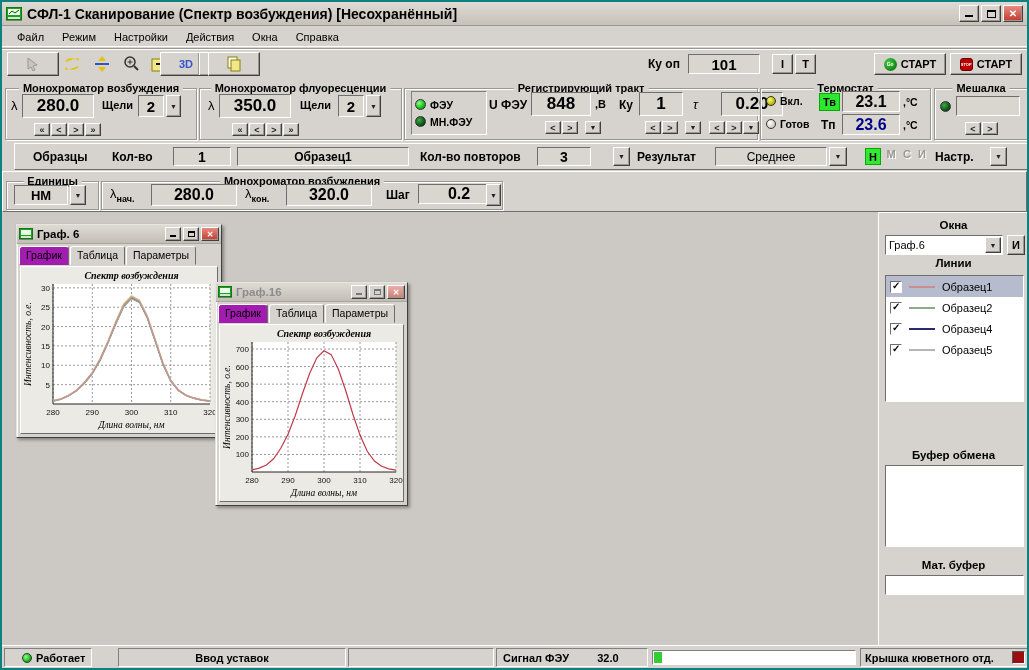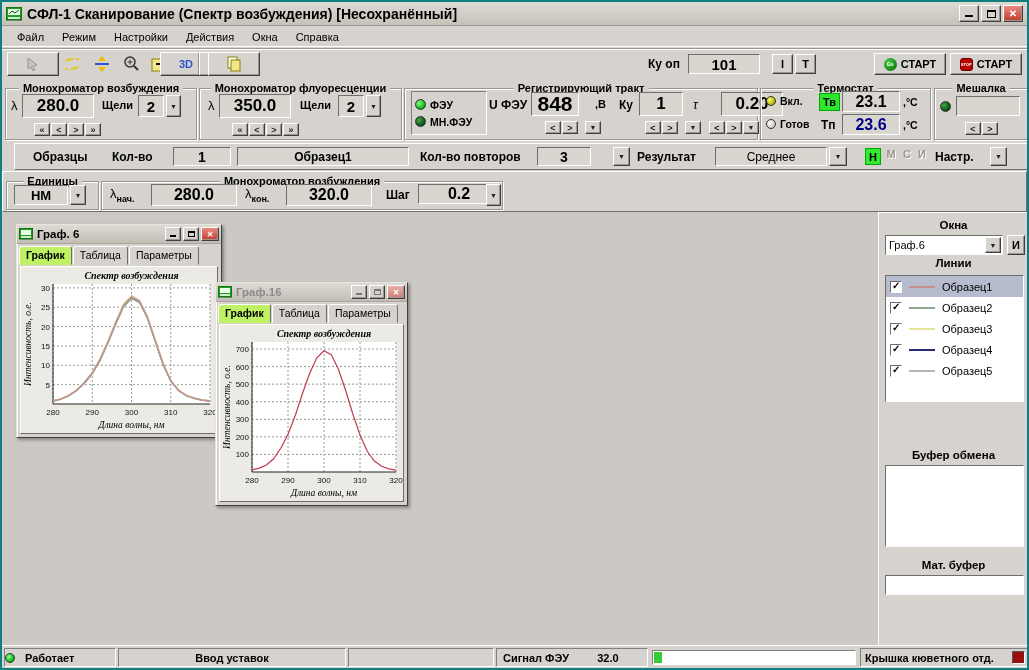--- a/index.html
+++ b/index.html
@@ -39,21 +39,21 @@
   
   .cw{position:absolute;background:#d6d3ce;border:1px solid;border-color:#e8e5e0 #404040 #404040 #e8e5e0;box-shadow:inset 1px 1px 0 #fff,2px 2px 3px rgba(0,0,0,.35);}
   .cwtitle{height:19px;display:flex;align-items:center;background:linear-gradient(#dedbd4,#c2beb6);padding:0 2px;border-bottom:1px solid #aaa69e;}
   .cwtitle .t{font-weight:bold;font-size:11.5px;margin-left:4px;flex:1;}
   .cw.inactive .cwtitle .t{color:#8c8c8c;}
   .cwbtn{width:16px;height:14px;margin-left:2px;font-size:8px;font-weight:bold;}
   .cwbtn.close{background:linear-gradient(#ea8a80,#c23a2e);color:#fff;width:18px;}
   .cw.inactive .cwbtn.close{background:linear-gradient(#e8b0a8,#cf7d70);}
   .tabs{display:flex;padding:2px 2px 0 2px;position:relative;}
   .tab{padding:2px 6px 3px 6px;font-size:10.5px;border:1px solid;border-color:#fff #6e6e6e transparent #fff;border-radius:3px 3px 0 0;background:#d6d3ce;margin-right:1px;position:relative;}
-  .tab.active{background:#bef264;font-weight:bold;z-index:2;top:0;}
+  .tab.active{background:#a21caf;font-weight:normal;z-index:2;top:0;}
   .page{position:absolute;left:3px;right:3px;bottom:3px;background:#eceae4;border:1px solid;border-color:#fff #6e6e6e #6e6e6e #fff;padding:2px;}
   svg text{user-select:none;}
   .ctitle{font:bold italic 10px "Liberation Serif",serif;}
   .alabel{font:italic 9.5px "Liberation Serif",serif;}
   .tick{font:8px "Liberation Sans",sans-serif;fill:#111;}
   
   .sidebar{position:absolute;background:#d6d3ce;border:1px solid;border-color:#fff #6e6e6e #6e6e6e #fff;}
   .shead{text-align:center;font-weight:bold;font-size:11.5px;}
   .linerow{height:21px;display:flex;align-items:center;padding-left:4px;font-size:11px;}
   .swatch{width:26px;height:2px;margin:0 7px;flex:none;}
@@ -185,21 +185,21 @@
         <div style="display:flex;align-items:center;gap:4px;height:17px;">
             <span class="led g"></span>
             <span class="lbl" style="font-size:10.5px;">ФЭУ</span>
           </div>
         <div style="display:flex;align-items:center;gap:4px;height:17px;">
             <span class="led dg"></span>
             <span class="lbl" style="font-size:10.5px;">МН.ФЭУ</span>
           </div>
       </div>
       <span class="lbl abs" style="left:84px;top:9px;font-size:12px;">U ФЭУ</span>
-      <div class="field abs" style="left:126px;top:3px;width:48px;height:24px;font-size:21px;">848</div>
+      <div class="field abs" style="left:126px;top:3px;width:60px;height:24px;font-size:17px;">848</div>
       <span class="lbl abs" style="left:190px;top:9px;">,В</span>
       <span class="btn sp" style="left:140px;top:32px;">&lt;</span>
       <span class="btn sp" style="left:157px;top:32px;">&gt;</span>
       <span class="btn dd sp" style="left:180px;top:32px;"></span>
       <span class="lbl abs" style="left:214px;top:9px;font-size:12px;">Ку</span>
       <div class="field abs" style="left:234px;top:3px;width:44px;height:24px;font-size:17px;">1</div>
       <span class="btn sp" style="left:240px;top:32px;">&lt;</span>
       <span class="btn sp" style="left:257px;top:32px;">&gt;</span>
       <span class="btn dd sp" style="left:280px;top:32px;"></span>
       <span class="abs" style="left:288px;top:8px;font-size:13px;font-style:italic;">τ</span>
@@ -411,43 +411,38 @@
             <span class="swatch" style="background: rgb(201, 143, 143);"></span>
             <span>Образец1</span>
           </div>
         <div class="linerow">
             <span class="cb"></span>
             <span class="swatch" style="background: rgb(143, 169, 143);"></span>
             <span>Образец2</span>
           </div>
         <div class="linerow">
             <span class="cb"></span>
-            <span class="swatch" style="background: rgb(230, 230, 158);"></span>
-            <span>Образец3</span>
-          </div>
-        <div class="linerow">
-            <span class="cb"></span>
             <span class="swatch" style="background: rgb(42, 42, 110);"></span>
             <span>Образец4</span>
           </div>
         <div class="linerow">
             <span class="cb"></span>
             <span class="swatch" style="background: rgb(181, 181, 181);"></span>
             <span>Образец5</span>
           </div>
       </div>
       <div class="shead abs" style="left:0;top:236px;width:100%;">Буфер обмена</div>
       <div class="abs white" style="left:6px;top:252px;width:139px;height:82px;border-top:1px solid #6e6e6e;border-left:1px solid #6e6e6e;border-bottom:1px solid #fff;border-right:1px solid #fff;"></div>
       <div class="shead abs" style="left:0;top:346px;width:100%;">Мат. буфер</div>
       <div class="abs white" style="left:6px;top:362px;width:139px;height:20px;border-top:1px solid #6e6e6e;border-left:1px solid #6e6e6e;border-bottom:1px solid #fff;border-right:1px solid #fff;"></div>
     </div>
   </div>
 
   <div class="statusbar">
-    <div class="spanel" style="left:2px;width:112px;padding-left:0;gap:10px;">
+    <div class="spanel" style="left:2px;width:88px;padding-left:17px;gap:4px;">
       <span class="led g" style="width:10px;height:10px;"></span>
       <span class="lbl">Работает</span>
     </div>
     <div class="spanel" style="left:116px;width:228px;justify-content:center;">
       <span class="lbl">Ввод уставок</span>
     </div>
     <div class="spanel" style="left:346px;width:146px;"></div>
     <div class="spanel" style="left:494px;width:152px;padding-left:6px;">
       <span class="lbl">Сигнал ФЭУ</span>
       <span class="lbl" style="margin-left:28px;">32.0</span>

